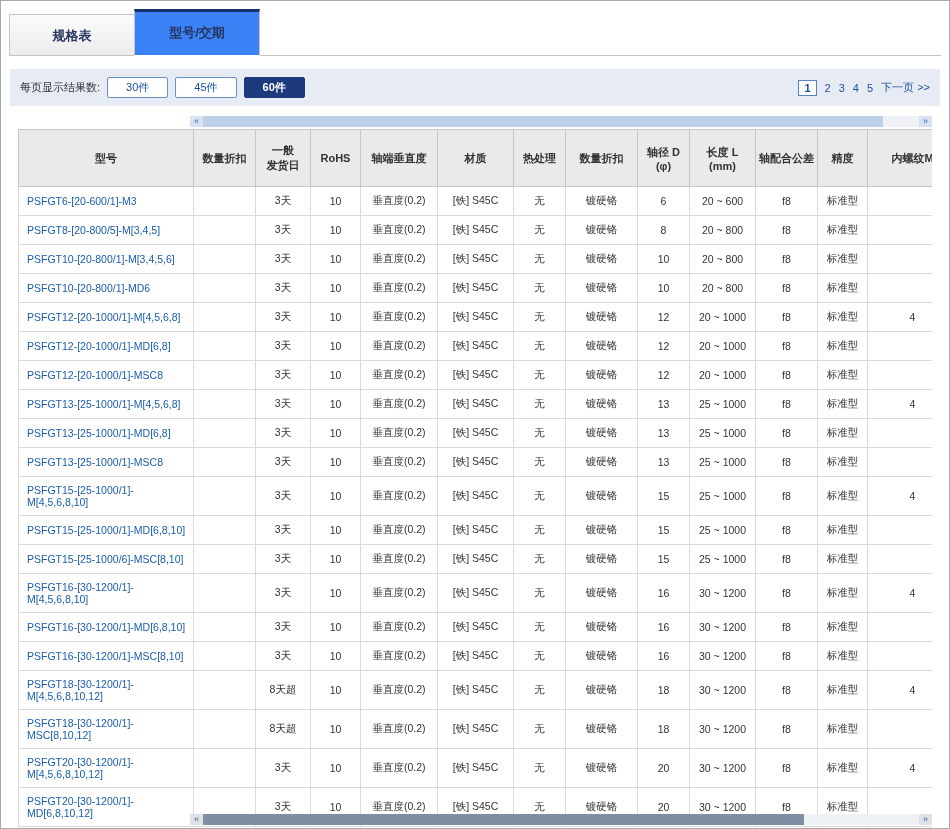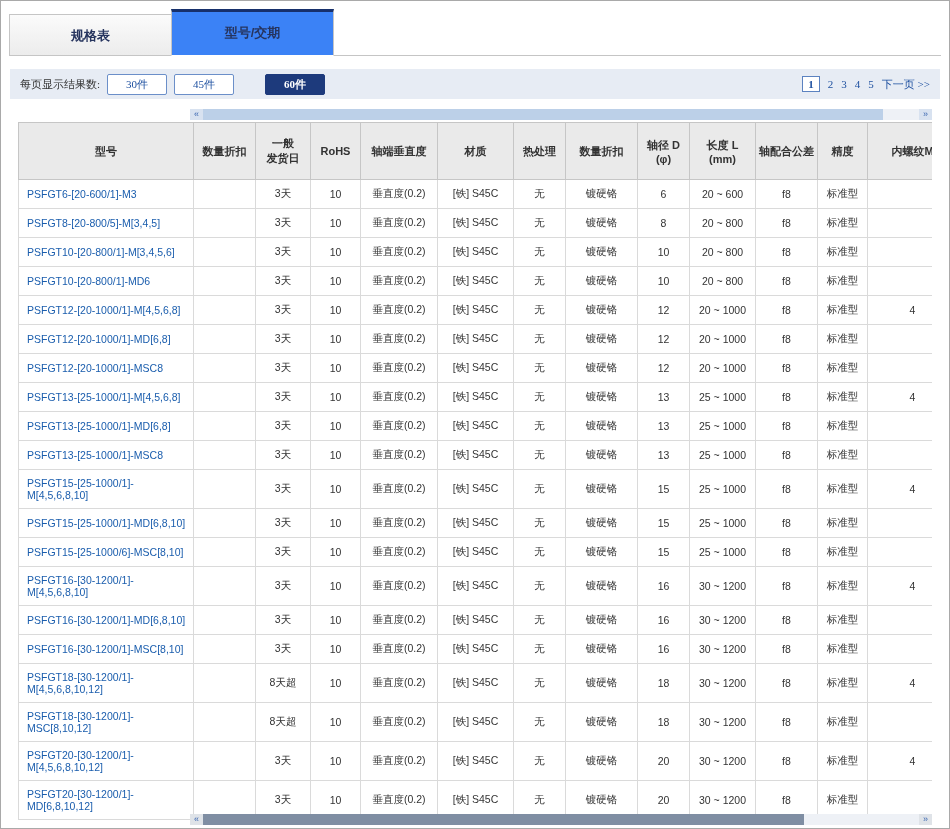--- a/index.html
+++ b/index.html
@@ -9,44 +9,44 @@
     border:1px solid #a9a9a9;
     background:#fff;
     padding:8px 8px 0 8px;
     font-family:"Liberation Sans","DejaVu Sans",sans-serif;
     overflow:hidden;
     position:relative;
   }
   
   .tabbar { display:flex; align-items:flex-end; height:47px; border-bottom:1px solid #c5c5c5; }
   .tab {
-    width:163px; height:41px; line-height:41px; text-align:center;
+    width:126px; height:41px; line-height:41px; text-align:center;
     font-size:13px; font-weight:bold; color:#26345e;
     background:linear-gradient(#fbfbfb,#ececec);
     border:1px solid #c5c5c5; border-bottom:none; margin-right:-1px;
     cursor:pointer;
   }
   .tab.active {
     height:47px; line-height:42px; background:#3b82f6;
     border-top:3px solid #17306b; margin-bottom:-1px;
     border-bottom:1px solid #fff;
   }
   
   .toolbar {
-    margin:13px 1px 0 1px; height:30px; background:#e7ecf4;
+    margin:13px 1px 0 1px; height:37px; background:#e7ecf4;
     display:flex; align-items:center; justify-content:space-between;
-    padding:0 10px; font-size:11px; color:#333;font-family:Liberation Serif, serif;
+    padding:0 10px; font-size:11px; color:#333;
   }
   .perpage { display:flex; align-items:center; gap:7px; }
   .pp-btn {
     display:inline-block; min-width:32px; padding:2px 18px; text-align:center;
     background:#fff; border:1px solid #6b8fc9; color:#1e50a0;
     font-size:11px; border-radius:2px; cursor:pointer;
   }
-  .pp-btn.active { background:#1d3a7c; border-color:#1d3a7c; color:#fff; font-weight:bold;margin-left:24px; }
+  .pp-btn.active { background:#1d3a7c; border-color:#1d3a7c; color:#fff; font-weight:bold; }
   .pager { display:flex; align-items:center; gap:8px; font-size:11px; }
   .page-num { color:#1e50a0; cursor:pointer; }
   .page-num.active { background:#fff; border:1px solid #5b82c0; padding:1px 5px; font-weight:bold; }
   .next-link { color:#1e50a0; cursor:pointer; }
   
   .content { margin:10px 9px 0 9px; }
   .hscroll { display:flex; height:11px; width:742px; margin-left:172px; margin-bottom:2px; }
   .hs-btn {
     width:13px; background:#d8e2f0; color:#3a66b0; font-size:9px;
     line-height:11px; text-align:center; cursor:pointer; user-select:none;

